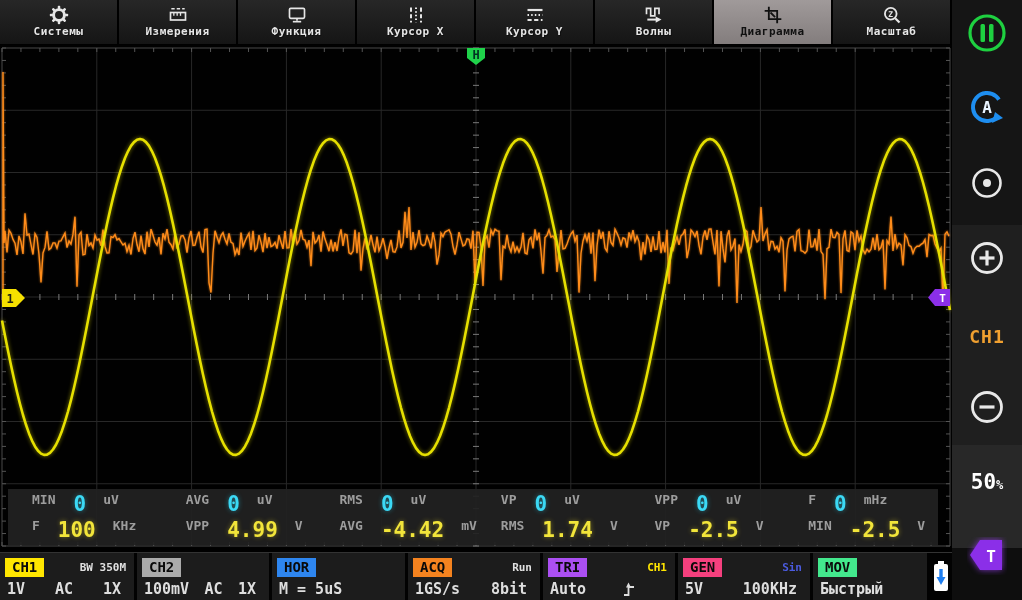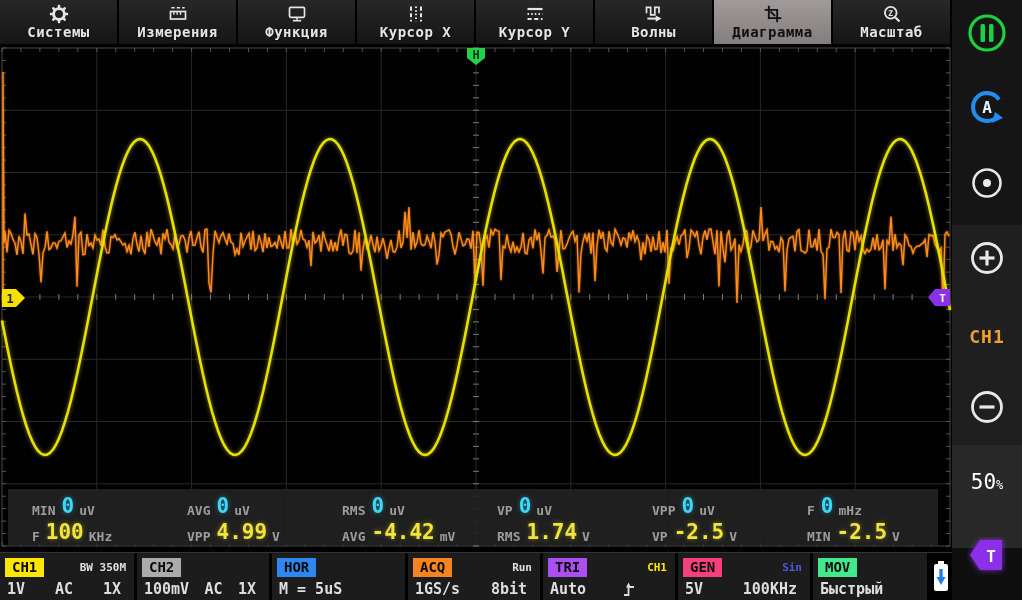--- a/index.html
+++ b/index.html
@@ -5,43 +5,43 @@
   html,body{margin:0;padding:0;background:#000;}
   .app{position:relative;width:1022px;height:600px;background:#000;overflow:hidden;
        font-family:"DejaVu Sans Mono",monospace;-webkit-font-smoothing:none;}
 
   
   .menubar{position:absolute;left:0;top:0;width:950px;height:44px;display:flex;gap:2px;background:#000;}
   .menu-btn{flex:1;display:flex;flex-direction:column;align-items:center;justify-content:center;
             background:linear-gradient(#272727,#151515);color:#e6e6e6;cursor:pointer;}
   .menu-btn.active{background:linear-gradient(#a09a9a,#837d7d);color:#101010;}
   .menu-btn .micon{height:18px;display:flex;align-items:center;}
-  .menu-btn .mlabel{font-size:14px;font-weight:bold;letter-spacing:.5px;margin-top:1px;text-shadow:1px 1px 0 rgba(0,0,0,.4);}
+  .menu-btn .mlabel{font-size:11px;font-weight:bold;letter-spacing:.5px;margin-top:1px;text-shadow:1px 1px 0 rgba(0,0,0,.4);}
   .menu-btn.active .mlabel{text-shadow:none;}
 
   
   .sidebar{position:absolute;right:0;top:0;width:70px;height:600px;background:#151515;}
   .sb-sec2{position:absolute;left:0;top:225px;width:70px;height:220px;background:#1f1f1f;}
   .sb-sec3{position:absolute;left:0;top:445px;width:70px;height:103px;background:#282828;}
   .sb-sec4{position:absolute;left:0;top:548px;width:70px;height:52px;background:#0e0e0e;}
   .sb-item{position:absolute;left:50%;transform:translateX(-50%);cursor:pointer;}
   .sb-ch1{color:#f0a030;font-size:18px;font-weight:bold;letter-spacing:1px;}
-  .sb-fifty{color:#fff;font-size:21px;font-weight:normal;text-align:center;}
+  .sb-fifty{color:#fff;font-size:21px;font-weight:bold;text-align:center;}
   .sb-fifty .pct{font-size:12px;}
 
   
   .scope{position:absolute;left:0;top:45px;width:952px;height:503px;background:#010101;}
   .scope svg{position:absolute;left:0;top:0;}
   .marker{position:absolute;}
 
   
   .meas-panel{position:absolute;left:8px;top:444px;width:930px;height:56px;
               background:rgba(33,33,33,.93);display:grid;grid-template-columns:repeat(6,1fr);z-index:5;}
   .mcol{padding:3px 0 0 24px;}
-  .mrow{display:flex;align-items:flex-end;height:26px;white-space:nowrap;}
+  .mrow{display:flex;align-items:flex-start;height:26px;white-space:nowrap;gap:12px;}
   .mlab{color:#9d9d9d;font-size:13px;font-weight:bold;margin-right:6px;}
   .munit{color:#9d9d9d;font-size:13px;font-weight:bold;margin-left:5px;}
   .mval{font-size:21px;font-weight:bold;}
   .mval.c{color:#3bd9f5;text-shadow:0 0 5px rgba(40,210,245,.45);}
   .mval.y{color:#f2e53a;text-shadow:0 0 5px rgba(245,225,40,.45);}
 
   
   .statusbar{position:absolute;left:0;top:552px;width:952px;height:48px;display:flex;gap:3px;background:#020202;border-top:1px solid #333;}
   .sec{background:#1c1c1c;padding:3px 5px 0 5px;box-sizing:border-box;}
   .srow1{display:flex;align-items:center;height:22px;}

